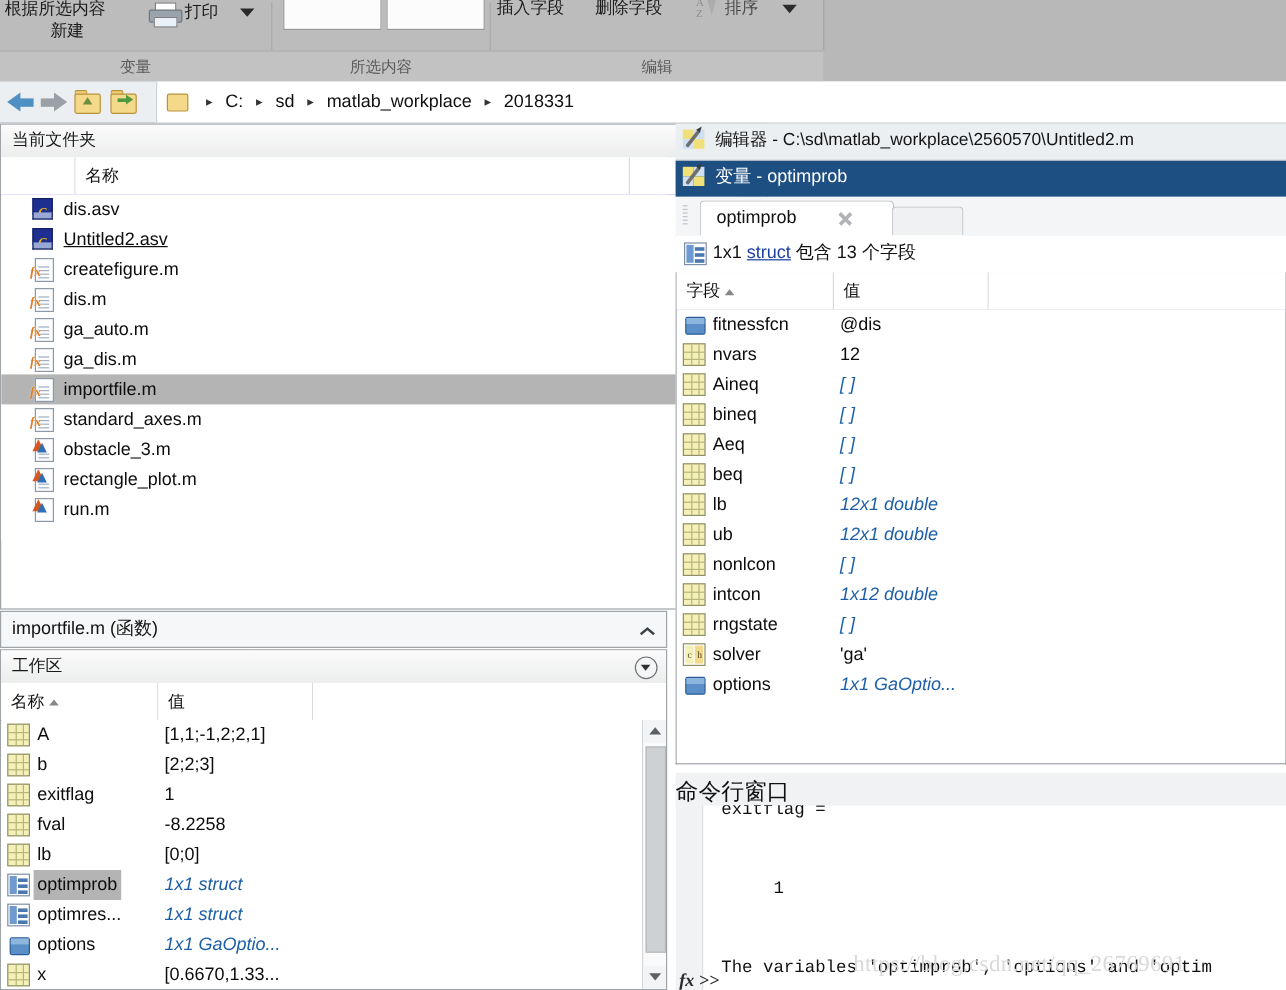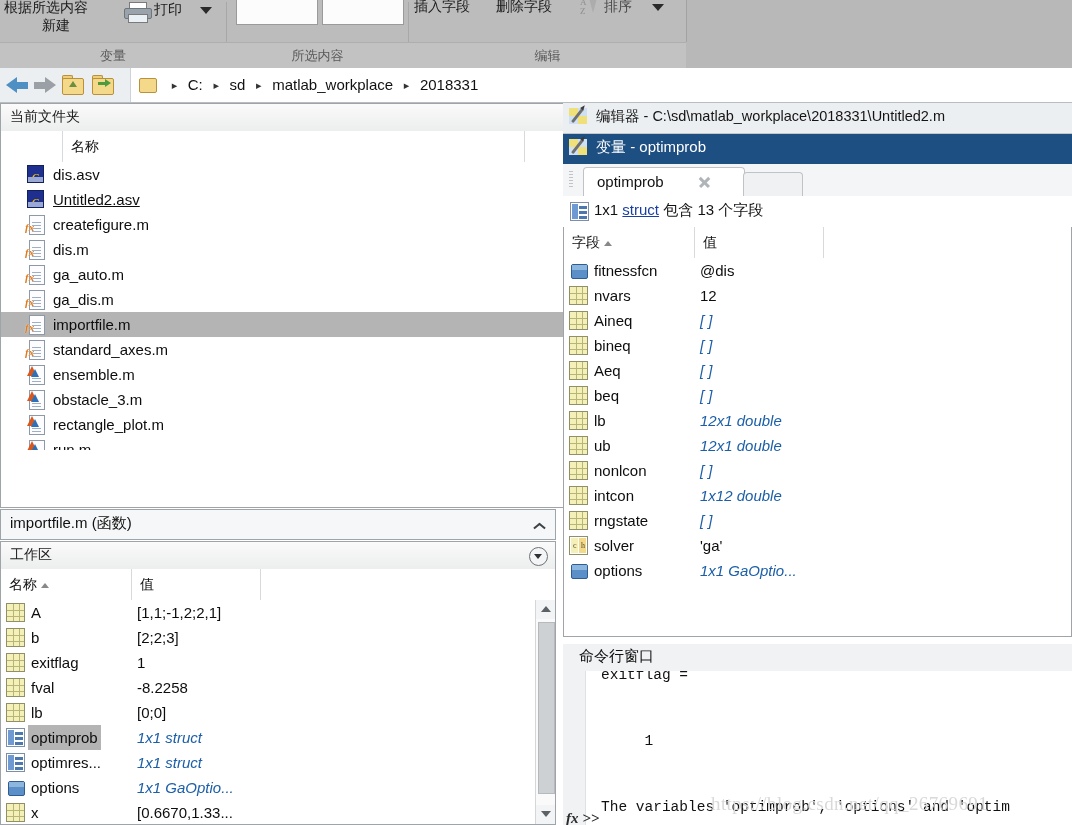--- a/index.html
+++ b/index.html
@@ -165,21 +165,21 @@
   .tabx:before{transform:rotate(45deg);}
   .tabx:after{transform:rotate(-45deg);}
   .griphandle{position:absolute;width:4px;}
   .griphandle i{position:absolute;left:0;width:4px;height:1px;background:#c0c4c8;}
 
   .structinfo{position:absolute;background:#fff;border-bottom:1px solid #c8ccd0;}
   .structinfo .t{position:absolute;left:31px;top:5px;font-size:15px;color:#111;}
   .structinfo .t a{color:#1a3fa0;text-decoration:underline;}
 
   .cmd-title{position:absolute;background:#f0f2f4;border-bottom:1px solid #c8cccf;}
-  .cmd-title .t{position:absolute;left:16px;top:3px;font-size:15px;color:#111;}
+  .cmd-title .t{position:absolute;left:0;top:3px;font-size:19px;color:#111;}
   .cmdbody{position:absolute;background:#fff;overflow:hidden;}
   .cmdgutter{position:absolute;left:0;top:0;bottom:0;width:22px;background:#f1f2f3;
       border-right:1px solid #dfe2e4;}
   .cmdline{position:absolute;font-family:"Liberation Mono","DejaVu Sans Mono",monospace;
       font-size:14.5px;color:#101010;white-space:pre;}
   .watermark{position:absolute;font-family:"Liberation Serif",serif;font-size:19px;
       color:#d9d9d9;white-space:nowrap;letter-spacing:.4px;}
   .fxprompt{position:absolute;font-family:"Liberation Serif",serif;font-style:italic;
       font-weight:bold;font-size:15px;color:#2b2b2b;}
 </style>
@@ -375,31 +375,20 @@
         </div>
         <div class="row">
           <div class="fic" style="left: 25px;">
             <div class="sheet">
               <i style="top:12px"></i>
               <i style="top:15px"></i>
             </div>
             <div class="mem"></div>
             <div class="mem2"></div>
           </div>
-          <div class="nm" style="left: 52px;">ensemble.m</div>
-        </div>
-        <div class="row">
-          <div class="fic" style="left: 25px;">
-            <div class="sheet">
-              <i style="top:12px"></i>
-              <i style="top:15px"></i>
-            </div>
-            <div class="mem"></div>
-            <div class="mem2"></div>
-          </div>
           <div class="nm" style="left: 52px;">obstacle_3.m</div>
         </div>
         <div class="row">
           <div class="fic" style="left: 25px;">
             <div class="sheet">
               <i style="top:12px"></i>
               <i style="top:15px"></i>
             </div>
             <div class="mem"></div>
             <div class="mem2"></div>
@@ -552,21 +541,21 @@
   </div>
 
   <div class="ed-title" style="left:563px;top:103px;width:509px;height:30px;">
     <div class="ed-icon">
       <div class="q" style="left:0;top:0;background:#f0e07a;"></div>
       <div class="q" style="left:9px;top:0;background:#cfe0f2;"></div>
       <div class="q" style="left:0;top:8px;background:#cfe0f2;"></div>
       <div class="q" style="left:9px;top:8px;background:#f0e07a;"></div>
       <div class="pencil"></div>
     </div>
-    <div class="t">编辑器 - C:\sd\matlab_workplace\2018331\Untitled2.m</div>
+    <div class="t">编辑器 - C:\sd\matlab_workplace\2560570\Untitled2.m</div>
   </div>
 
   <div class="var-title" style="left:563px;top:134px;width:509px;height:30px;">
     <div class="ed-icon">
       <div class="q" style="left:0;top:0;background:#f0e07a;"></div>
       <div class="q" style="left:9px;top:0;background:#cfe0f2;"></div>
       <div class="q" style="left:0;top:8px;background:#cfe0f2;"></div>
       <div class="q" style="left:9px;top:8px;background:#f0e07a;"></div>
       <div class="pencil"></div>
     </div>

